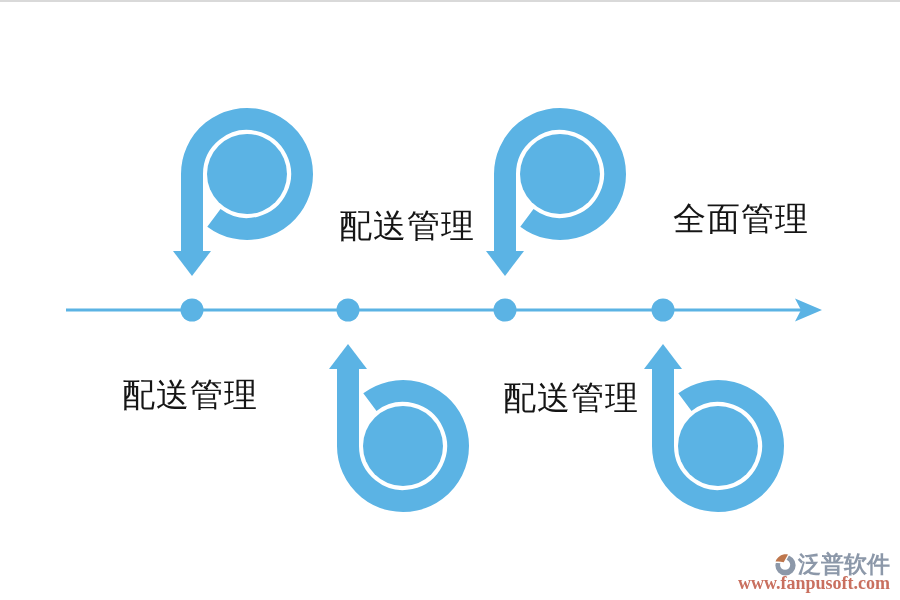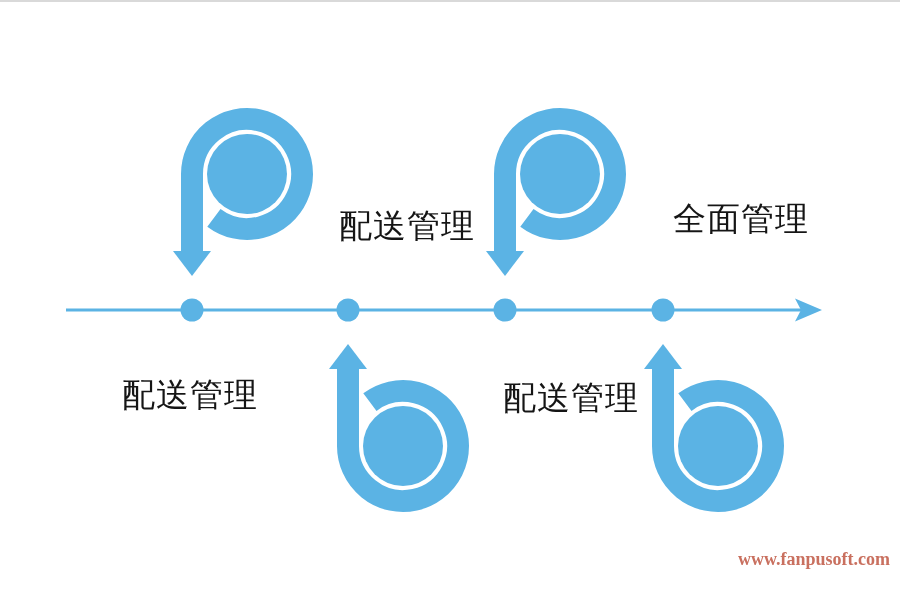--- a/index.html
+++ b/index.html
@@ -100,14 +100,23 @@
   <circle class="accent-fill" cx="505" cy="310" r="11.5"></circle>
   <circle class="accent-fill" cx="663" cy="310" r="11.5"></circle>
 </svg>
 
 <div class="label label-fenjian">配送管理</div>
 <div class="label label-peisong">配送管理</div>
 <div class="label label-caiwu">配送管理</div>
 <div class="label label-quanmian">全面管理</div>
 
 <div class="watermark">
+  <div class="wm-row">
+    <svg class="wm-logo" width="23" height="23" viewBox="0 0 24 24">
+      <path fill="var(--watermark-gray, #8C98A9)" fill-rule="evenodd" d="M12 2.2 A10.6 10.6 0 1 0 12 23.4 A10.6 10.6 0 1 0 12 2.2 Z
+               M11.6 7.0 A5.3 5.3 0 1 1 11.6 17.6 A5.3 5.3 0 1 1 11.6 7.0 Z"></path>
+      <path fill="#FFFFFF" d="M-1 10.6 C2 2.6 9 -1 16.6 0.6 L10.8 11.4 C6.8 10 2.8 10.2 -1 10.6 Z"></path>
+      <path fill="var(--watermark-orange, #BE764C)" d="M1.6 8.9 C3.7 3.4 8.8 0.6 14.6 1.5 L10.1 9.6 C7.1 8.7 4.3 8.6 1.6 8.9 Z"></path>
+    </svg>
+    <span class="wm-brand">泛普软件</span>
+  </div>
   <div class="wm-url">www.fanpusoft.com</div>
 </div>
 
 </body></html>

